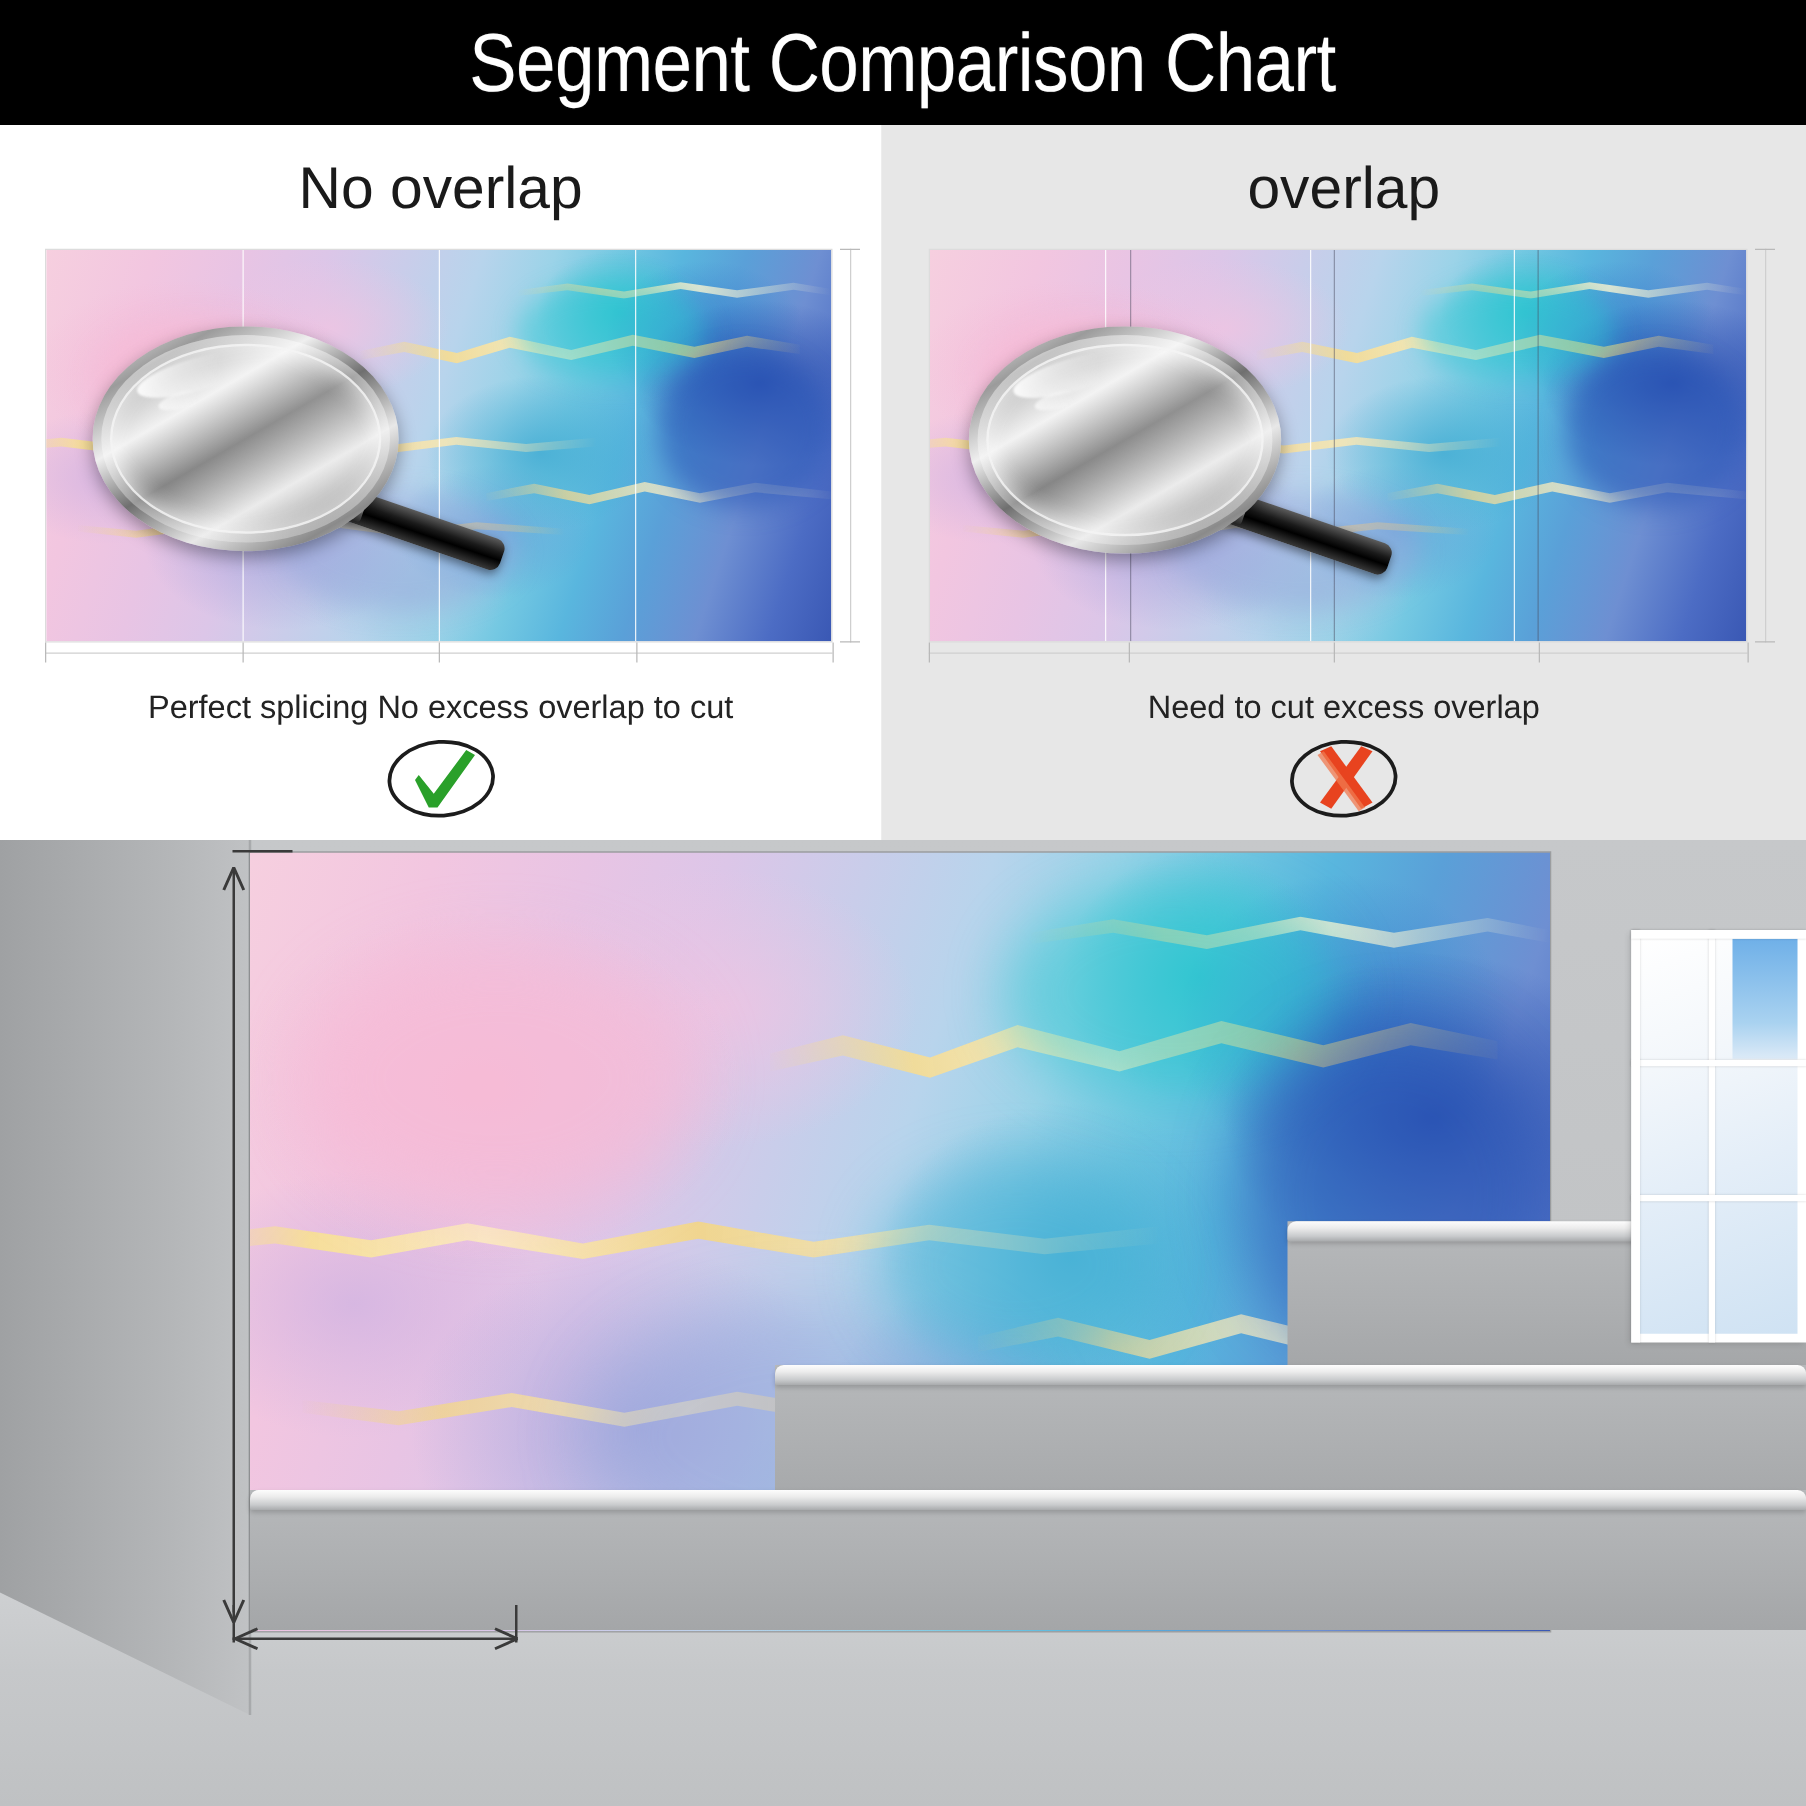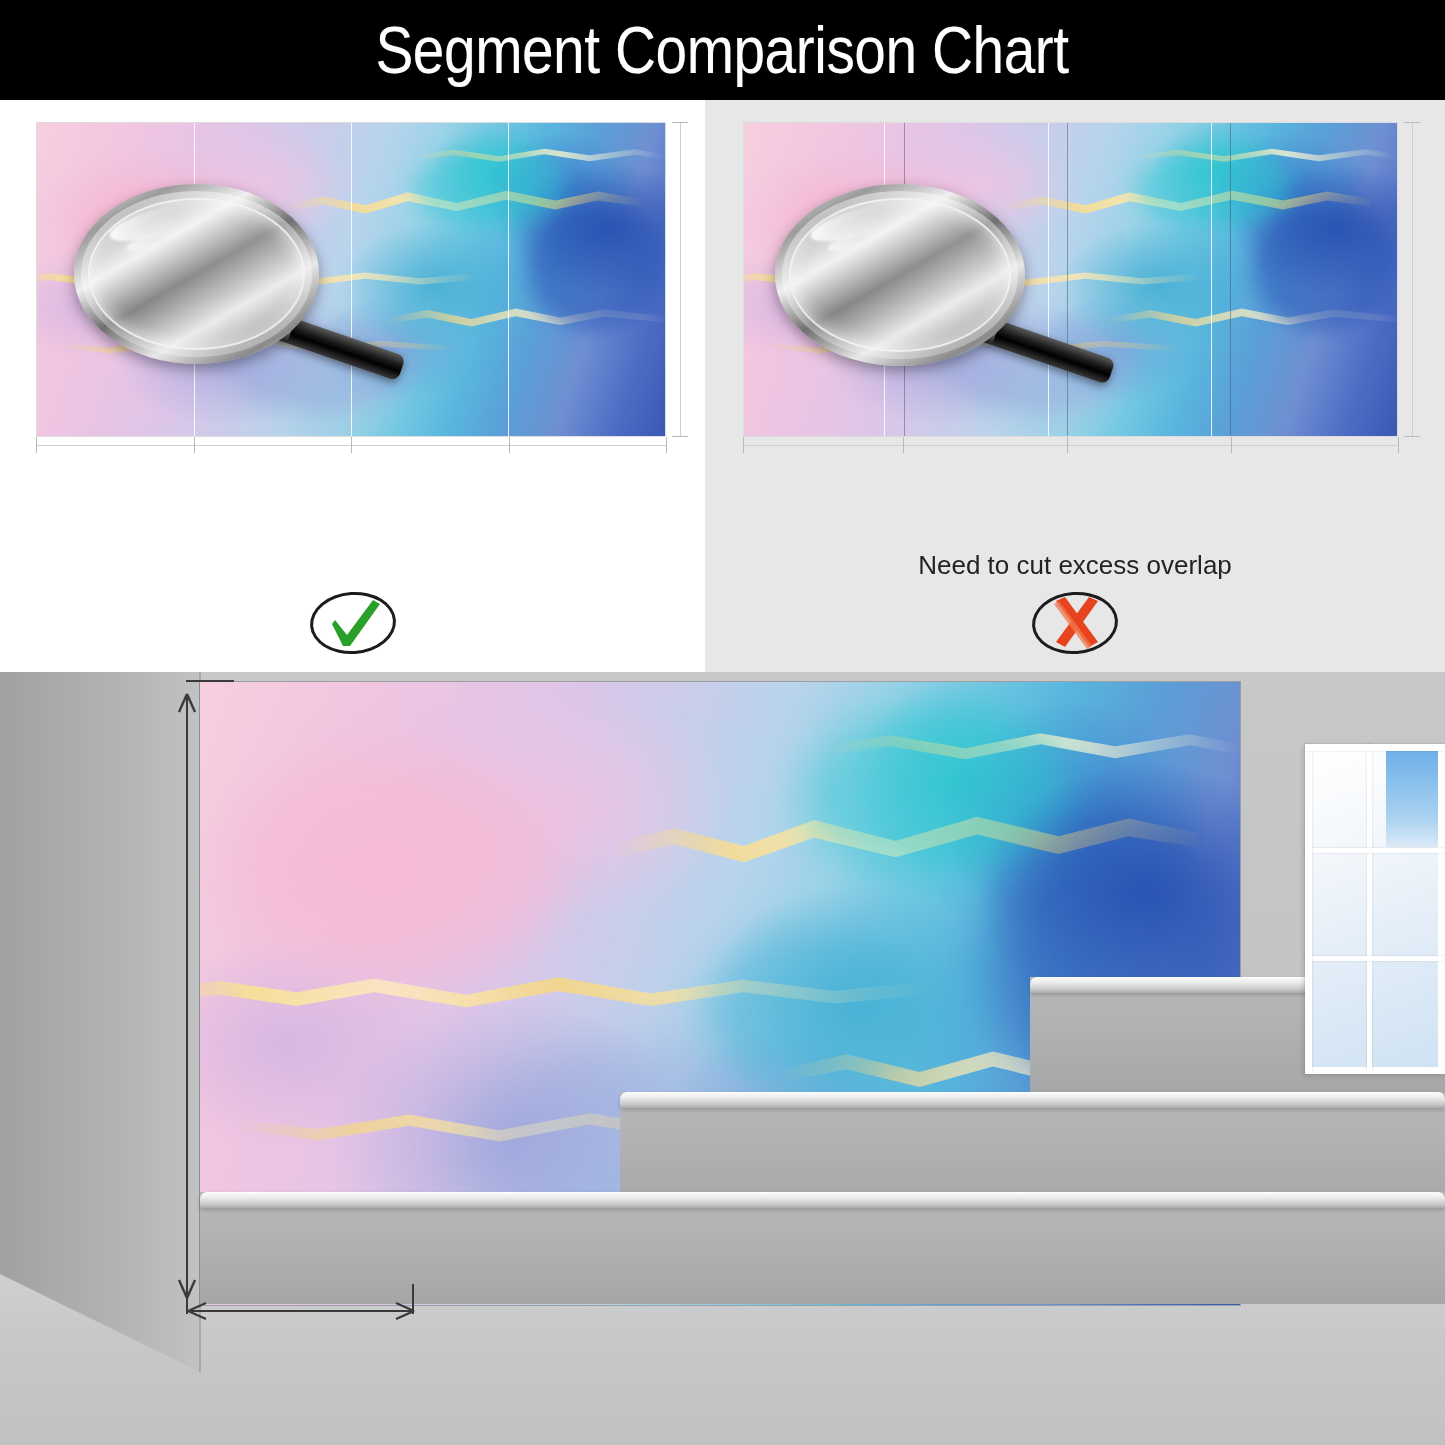--- a/index.html
+++ b/index.html
@@ -288,20 +288,21 @@
 </head>
 <body>
 
 <div id="title-bar">
   <div id="title-text">Segment Comparison Chart</div>
 </div>
 
 <div id="compare-strip">
 
   <div class="cmp-panel" id="panel-left">
+    <div class="cmp-heading">No overlap</div>
 
     <div class="thumb-wrap" id="thumb-left-wrap">
       <div class="thumb-img">
         <div class="marble">
           <div class="vein vein-a"></div>
           <div class="vein vein-b"></div>
           <div class="vein vein-c"></div>
           <div class="vein vein-d"></div>
           <div class="vein vein-e"></div>
           <div class="wisp" style="left:60%;top:8%;width:24%;height:26%;background:rgba(45,200,210,.45);"></div>
@@ -333,32 +334,34 @@
         <div class="tick" style="left:75%;"></div>
         <div class="tick" style="left:100%;"></div>
       </div>
       <div class="vruler" style="right:-22px;">
         <div class="vline"></div>
         <div class="vtick" style="top:0;"></div>
         <div class="vtick" style="bottom:0;"></div>
       </div>
     </div>
 
+    <div class="cmp-caption" style="top:450px;">Perfect splicing No excess overlap to cut</div>
 
     <div class="badge-wrap" style="top:492px;">
       <div class="badge">
         <div class="badge-ring"></div>
         <svg width="86" height="62" viewBox="0 0 86 62" style="position:absolute;left:0;top:0;">
           <path d="M22 32 L25 28 L37 43 L63 8 L70 12 L40 54 L33 54 Z" fill="#2aa02a"></path>
         </svg>
       </div>
     </div>
   </div>
 
   <div class="cmp-panel" id="panel-right">
+    <div class="cmp-heading">overlap</div>
 
     <div class="thumb-wrap" id="thumb-right-wrap">
       <div class="thumb-img">
         <div class="marble">
           <div class="vein vein-a"></div>
           <div class="vein vein-b"></div>
           <div class="vein vein-c"></div>
           <div class="vein vein-d"></div>
           <div class="vein vein-e"></div>
           <div class="wisp" style="left:60%;top:8%;width:24%;height:26%;background:rgba(45,200,210,.45);"></div>

